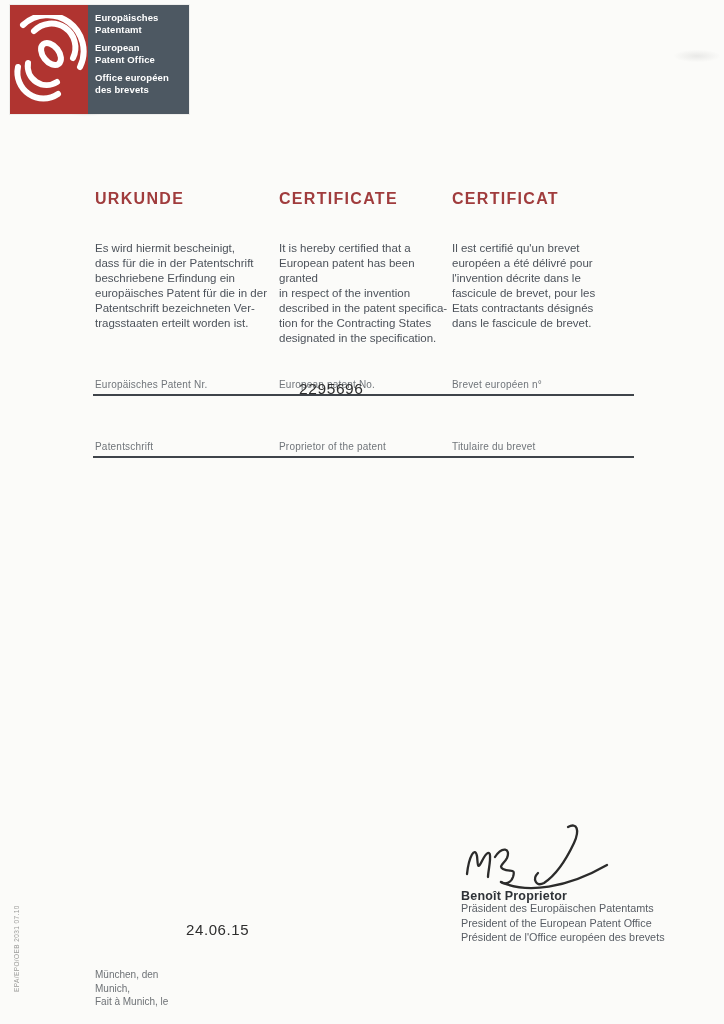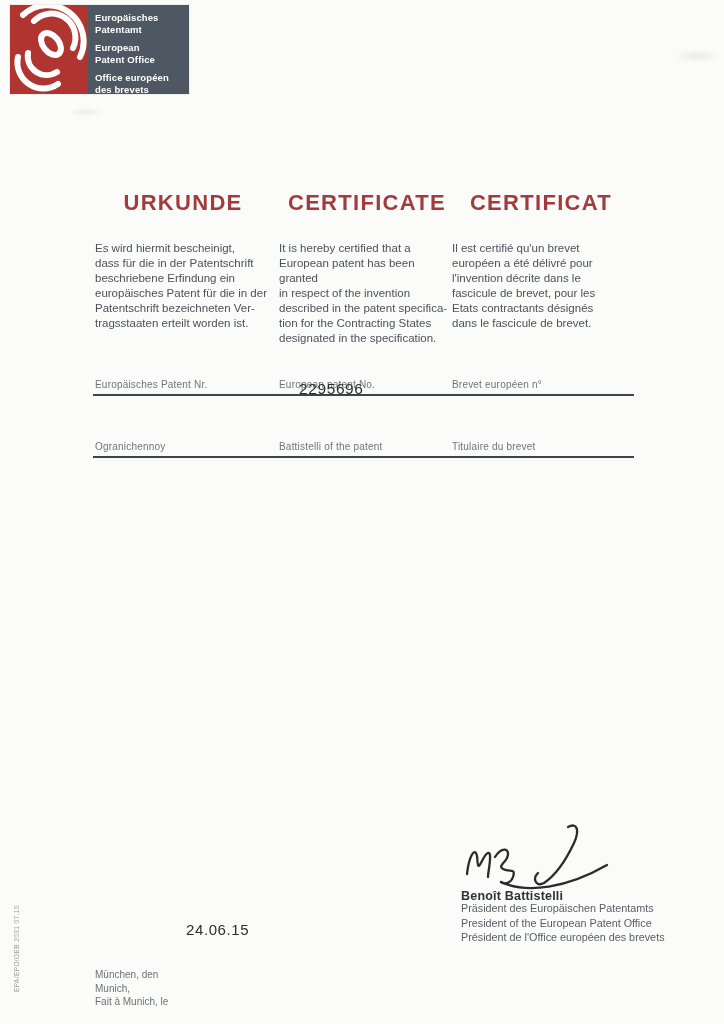--- a/index.html
+++ b/index.html
@@ -9,29 +9,29 @@
     margin:0 auto;
     background-color:#fbfbf9;
     background-image:
       radial-gradient(ellipse 34px 9px at 697px 56px, rgba(110,110,110,.13), transparent 70%),
       radial-gradient(ellipse 26px 7px at 86px 112px, rgba(110,110,110,.10), transparent 70%);
     font-family:"Liberation Sans","DejaVu Sans",sans-serif;
     overflow:hidden;
     color:#4c525a;
   }
   
-  .logo{position:absolute;left:10px;top:5px;width:179px;height:89px;display:flex;box-shadow:0 0 0 1px rgba(0,0,0,.05);}
+  .logo{position:absolute;left:10px;top:5px;width:179px;height:109px;display:flex;box-shadow:0 0 0 1px rgba(0,0,0,.05);}
   .logo-red{width:78px;height:100%;background:#b03430;display:flex;align-items:center;justify-content:center;}
   .logo-gray{width:101px;height:100%;background:#4d5862;color:#fff;box-sizing:border-box;padding:7px 4px 0 7px;}
   .logo-gray .grp{font-size:9.5px;font-weight:bold;line-height:11.5px;margin-bottom:7px;white-space:pre-line;letter-spacing:.1px;}
   
   .col1{position:absolute;left:95px;width:176px;}
   .col2{position:absolute;left:279px;width:176px;}
   .col3{position:absolute;left:446px;width:178px;margin-left:6px;}
-  .heading{top:190px;font-size:22px;font-weight:bold;letter-spacing:1.3px;color:#a03c3d;text-align:center;}
+  .heading{top:190px;font-size:16px;font-weight:bold;letter-spacing:1.3px;color:#a03c3d;}
   .bodytext{top:241px;font-size:11.5px;line-height:15px;white-space:pre-line;color:#4c525a;}
   .fieldlabel{font-size:10px;color:#70757a;letter-spacing:.2px;}
   .row1{top:379px;}
   .row2{top:441px;}
   .rule{position:absolute;left:93px;width:541px;height:2px;background:#3f444a;}
   .rule1{top:394px;}
   .rule2{top:456px;}
   .patent-number{position:absolute;left:299px;top:380px;font-size:15.5px;color:#2e2e2e;letter-spacing:.6px;}
   .address{position:absolute;left:185px;top:487px;font-size:12.5px;line-height:14.6px;color:#3a3a3a;white-space:pre-line;}
   
@@ -97,34 +97,34 @@
 fascicule de brevet, pour les
 Etats contractants désignés
 dans le fascicule de brevet.</div>
 
   <div class="col1 fieldlabel row1">Europäisches Patent Nr.</div>
   <div class="col2 fieldlabel row1">European patent No.</div>
   <div class="col3 fieldlabel row1">Brevet européen n°</div>
   <div class="rule rule1"></div>
   <div class="patent-number">2295696</div>
 
-  <div class="col1 fieldlabel row2">Ogranichennoy</div>
-  <div class="col2 fieldlabel row2">Battistelli of the patent</div>
+  <div class="col1 fieldlabel row2">Patentschrift</div>
+  <div class="col2 fieldlabel row2">Proprietor of the patent</div>
   <div class="col3 fieldlabel row2">Titulaire du brevet</div>
   <div class="rule rule2"></div>
 
   <svg class="sig-svg" width="165" height="92" viewBox="0 0 165 92">
     <g fill="none" stroke="#2b2b2b" stroke-width="2.3" stroke-linecap="round">
       <path d="M 12 54 C 14 36 20 26 22 36 C 23 44 22 51 27 41 C 31 33 36 28 35 40 C 34.5 47 33 53 33 57"></path>
       <path d="M 40 37 C 47 26 56 28 52 38 C 49 44 43 46 48 49 C 55 53 61 47 58 57 C 56 63 50 65 46 62"></path>
       <path d="M 113 7 C 122 2 125 10 119 23 C 111 40 101 55 89 63 C 81 67 77 59 83 53"></path>
       <path d="M 46 62 C 72 74 112 68 152 45"></path>
     </g>
   </svg>
-  <div class="sig-name">Benoît Battistelli</div>
+  <div class="sig-name">Benoît Proprietor</div>
   <div class="sig-titles">Präsident des Europäischen Patentamts
 President of the European Patent Office
 Président de l'Office européen des brevets</div>
 
   <div class="date-labels">München, den
 Munich,
 Fait à Munich, le</div>
   <div class="date-value">24.06.15</div>
 
   <div class="edge-code">EPA/EPO/OEB 2031 07.10</div>

